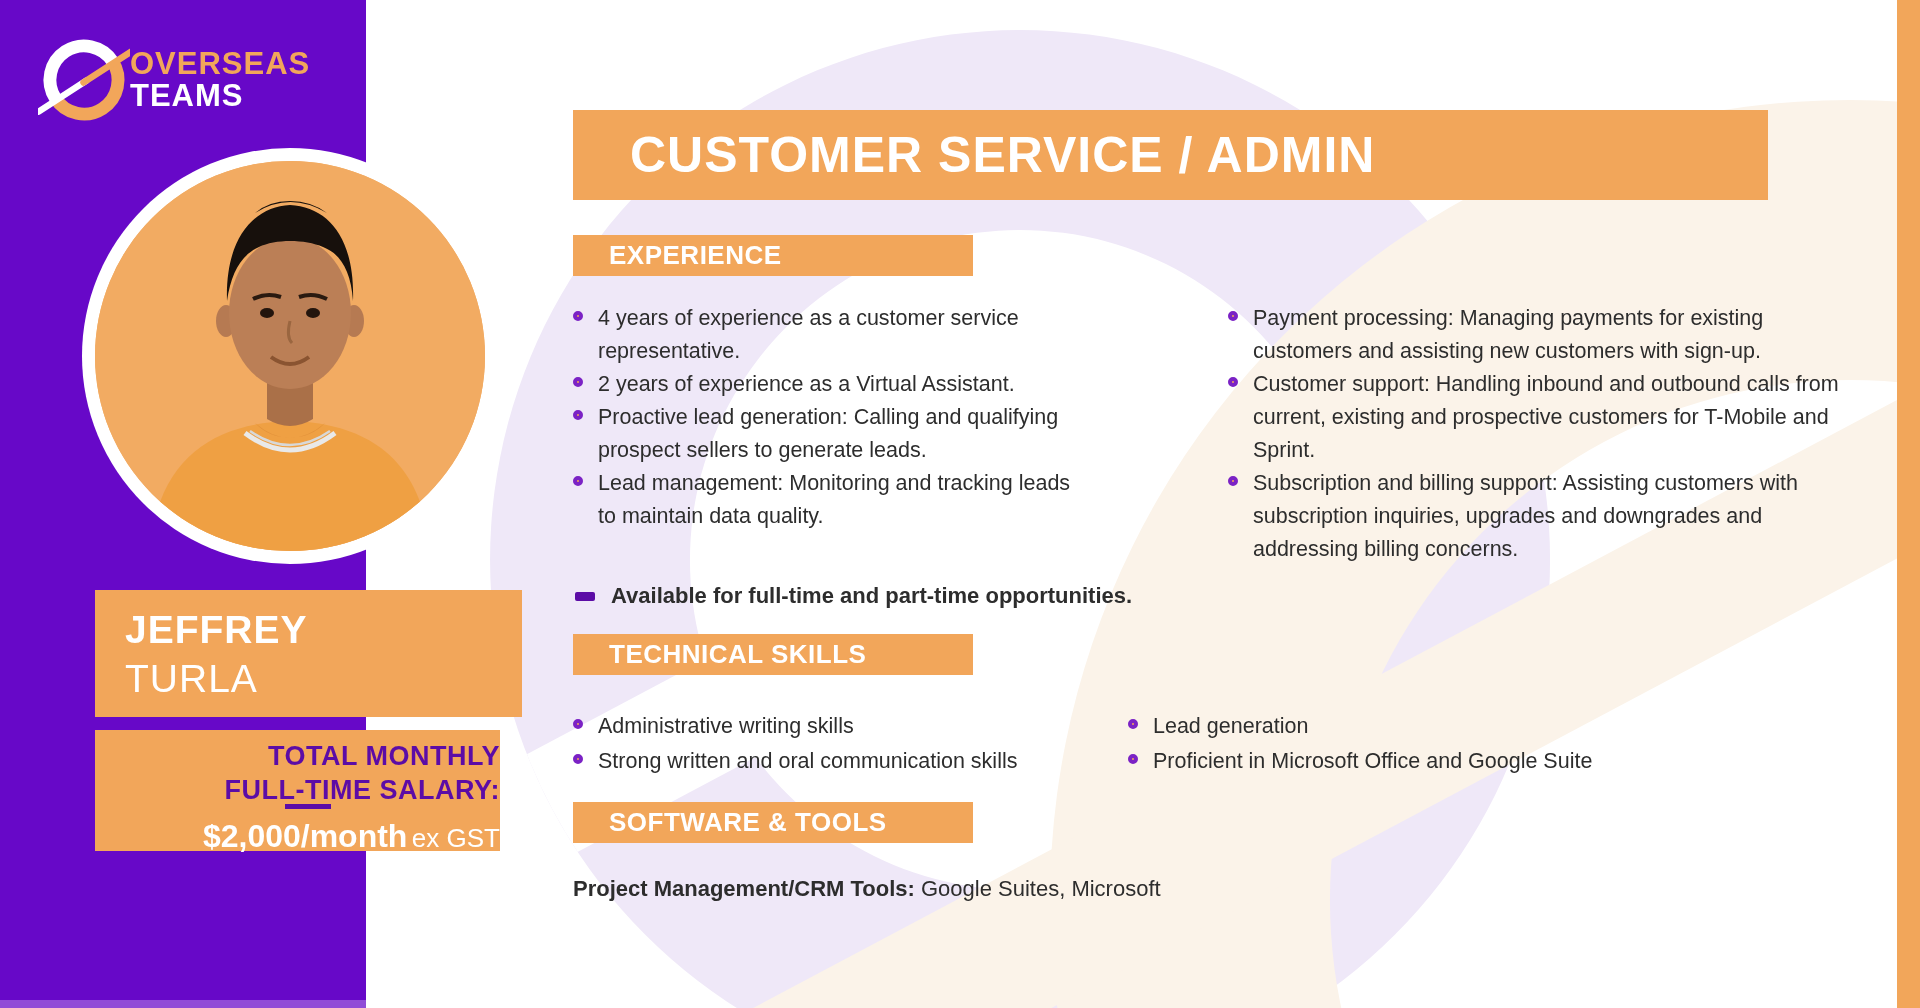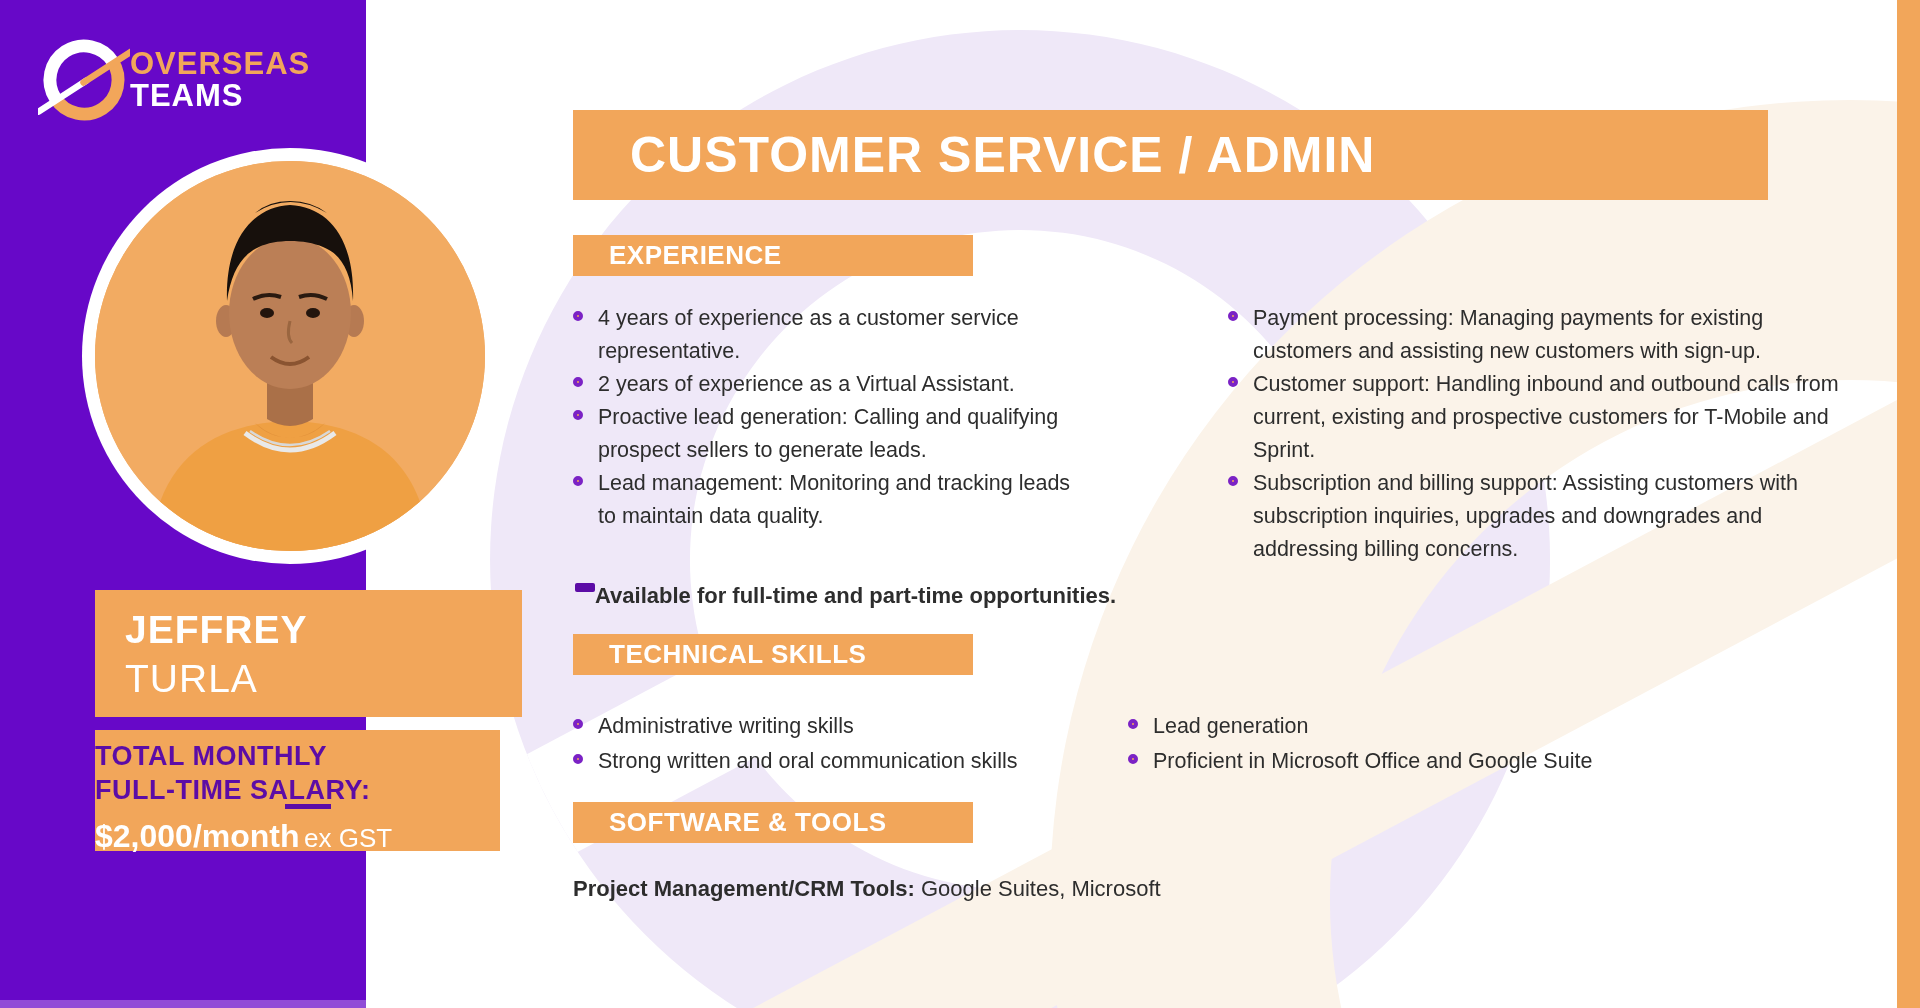--- a/index.html
+++ b/index.html
@@ -30,21 +30,21 @@
   .photo-inner { position:absolute; left:13px; top:13px; width:390px; height:390px;
     border-radius:50%; overflow:hidden; background:#f2ab62; }
 
   
   .name-box { position:absolute; left:95px; top:590px; width:427px; height:127px;
     background:#f2a65a; color:#ffffff; padding:16px 0 0 30px; z-index:3; }
   .name-first { font-size:39px; font-weight:bold; letter-spacing:1px; line-height:1.25; }
   .name-last  { font-size:39px; font-weight:normal; letter-spacing:1px; line-height:1.25; }
 
   .salary-box { position:absolute; left:95px; top:730px; width:405px; height:121px;
-    background:#f2a65a; text-align:left; z-index:3; }
+    background:#f2a65a; text-align:right; z-index:3; }
   .salary-l1 { margin-top:10px; color:#5c0ca6; font-size:27px; font-weight:bold; letter-spacing:.5px; line-height:1.25; }
   .salary-l2 { color:#5c0ca6; font-size:27px; font-weight:bold; letter-spacing:.5px; line-height:1.25; }
   .salary-underline { position:absolute; left:190px; top:74px; width:46px; height:5px; background:#5c0ca6; }
   .salary-amount-row { margin-top:10px; color:#ffffff; }
   .salary-amount { font-size:32px; font-weight:bold; }
   .salary-suffix { font-size:26px; font-weight:normal; }
 
   
   .title-bar { position:absolute; left:573px; top:110px; width:1195px; height:90px;
     background:#f2a65a; z-index:1; display:flex; align-items:center;text-align:center; }
@@ -61,21 +61,21 @@
   .blist li { display:flex; gap:15px; font-size:21.5px; line-height:33px; color:#2d2d2d; }
   .bullet { flex:none; width:10px; height:10px; border-radius:50%;
     border:4px solid #7b22c5; background:#f2a65a; margin-top:9px; }
   .exp-left  { left:573px; top:302px; width:515px; }
   .exp-right { left:1228px; top:302px; width:625px; }
   .skills-left  { left:573px; top:710px; width:545px; }
   .skills-left li  { margin-bottom:2px; }
   .skills-right { left:1128px; top:710px; width:640px; }
   .skills-right li { margin-bottom:2px; }
 
-  .availability { position:absolute; left:575px; top:583px; display:flex; align-items:flex-start; z-index:1; }
+  .availability { position:absolute; left:575px; top:583px; display:flex; align-items:center; gap:16px; z-index:1; }
   .dash-marker { flex:none; width:20px; height:9px; border-radius:2px; background:#5c0ca6; }
   .availability span { font-size:22px; font-weight:bold; color:#2d2d2d; }
 
   .software-line { position:absolute; left:573px; top:876px; font-size:22px; color:#2d2d2d; z-index:1; }
   .software-line .lbl { font-weight:bold; }
 </style>
 </head>
 <body>
 
 <div class="canvas">

